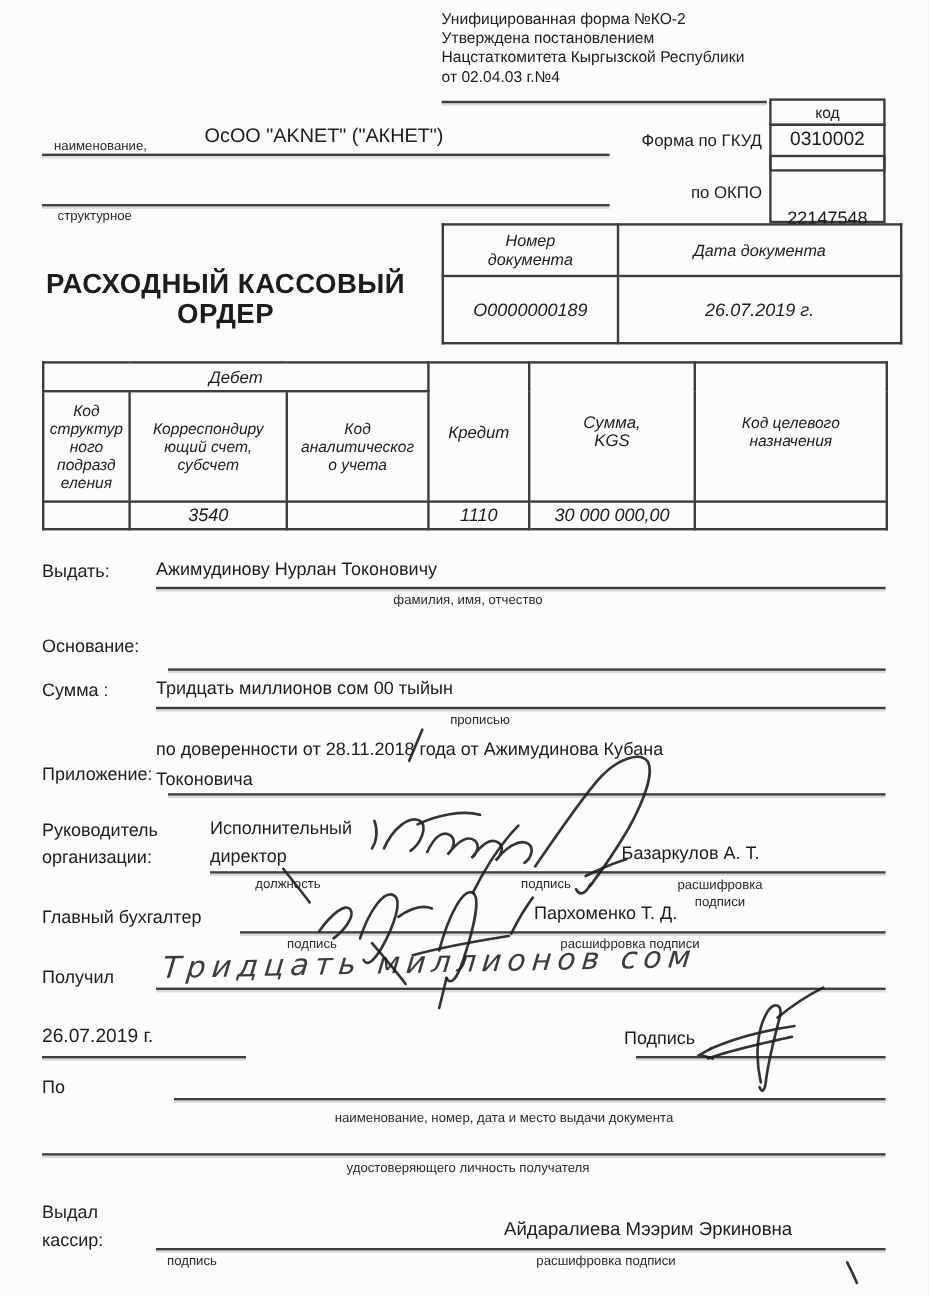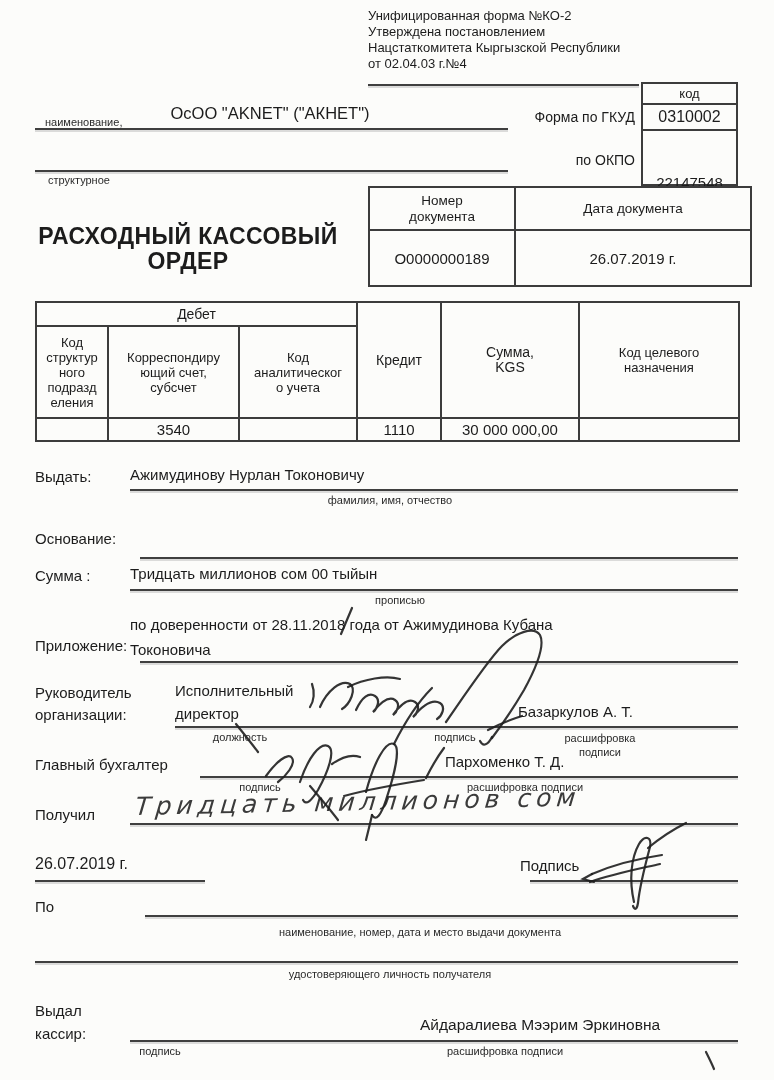--- a/index.html
+++ b/index.html
@@ -11,21 +11,21 @@
   }
   .abs{position:absolute;}
   .pre{white-space:pre-line;}
   .c{text-align:center;}
   .r{text-align:right;}
   .hline{position:absolute;height:2px;background:#3f3f3f;box-shadow:0 2px 0 rgba(70,70,70,.18);}
   .cap{font-size:11px;color:#2a2a2a;}
   .lbl{font-size:15px;}
   .val{font-size:15px;}
   .box{position:absolute;border:2px solid #3c3c3c;box-sizing:border-box;}
-  table{border-collapse:collapse;table-layout:fixed;}
+  table{border-collapse:collapse;table-layout:fixed;font-style:italic;}
   td{border:2px solid #3c3c3c;padding:1px 2px;vertical-align:middle;overflow:hidden;}
   .acct td{font-size:13px;text-align:center;white-space:pre-line;line-height:15px;}
   .acct tr.vals td{font-size:15px;line-height:18px;white-space:nowrap;}
   .docnum td{text-align:center;white-space:pre-line;}
   .docnum tr.hdr td{font-size:13.5px;line-height:16px;}
   .docnum tr.vals td{font-size:15px;}
   .title{font-size:23px;font-weight:bold;line-height:25px;letter-spacing:.4px;}
   .hand{
     font-family:"DejaVu Sans",sans-serif;font-style:italic;
     font-size:25px;letter-spacing:5px;color:#2b2b2b;
@@ -40,21 +40,21 @@
 <div class="page">
 
   <div class="abs pre" style="left:368px;top:8px;width:340px;font-size:13px;line-height:16px;">Унифицированная форма №КО-2
 Утверждена постановлением
 Нацстаткомитета Кыргызской Республики
 от 02.04.03 г.№4</div>
 
   <div class="hline" style="left:368px;top:84px;width:271px;"></div>
 
   <div class="box c" style="left:641px;top:82px;width:97px;height:23px;font-size:13px;line-height:19px;">код</div>
-  <div class="box c" style="left:641px;top:103px;width:97px;height:28px;font-size:16px;line-height:24px;">0310002</div>
+  <div class="box c" style="left:641px;top:103px;width:97px;height:40px;font-size:16px;line-height:24px;">0310002</div>
   <div class="box c" style="left:641px;top:129px;width:97px;height:57px;font-size:15px;line-height:104px;">22147548</div>
 
   <div class="abs r" style="left:500px;top:109px;width:135px;font-size:14px;">Форма по ГКУД</div>
   <div class="abs r" style="left:550px;top:152px;width:85px;font-size:14px;">по ОКПО</div>
 
   <div class="abs c" style="left:110px;top:104px;width:320px;font-size:16.5px;">ОсОО  "AKNET" ("АКНЕТ")</div>
   <div class="hline" style="left:35px;top:128px;width:473px;"></div>
   <div class="abs cap" style="left:45px;top:116px;">наименование,</div>
 
   <div class="hline" style="left:35px;top:170px;width:473px;"></div>

